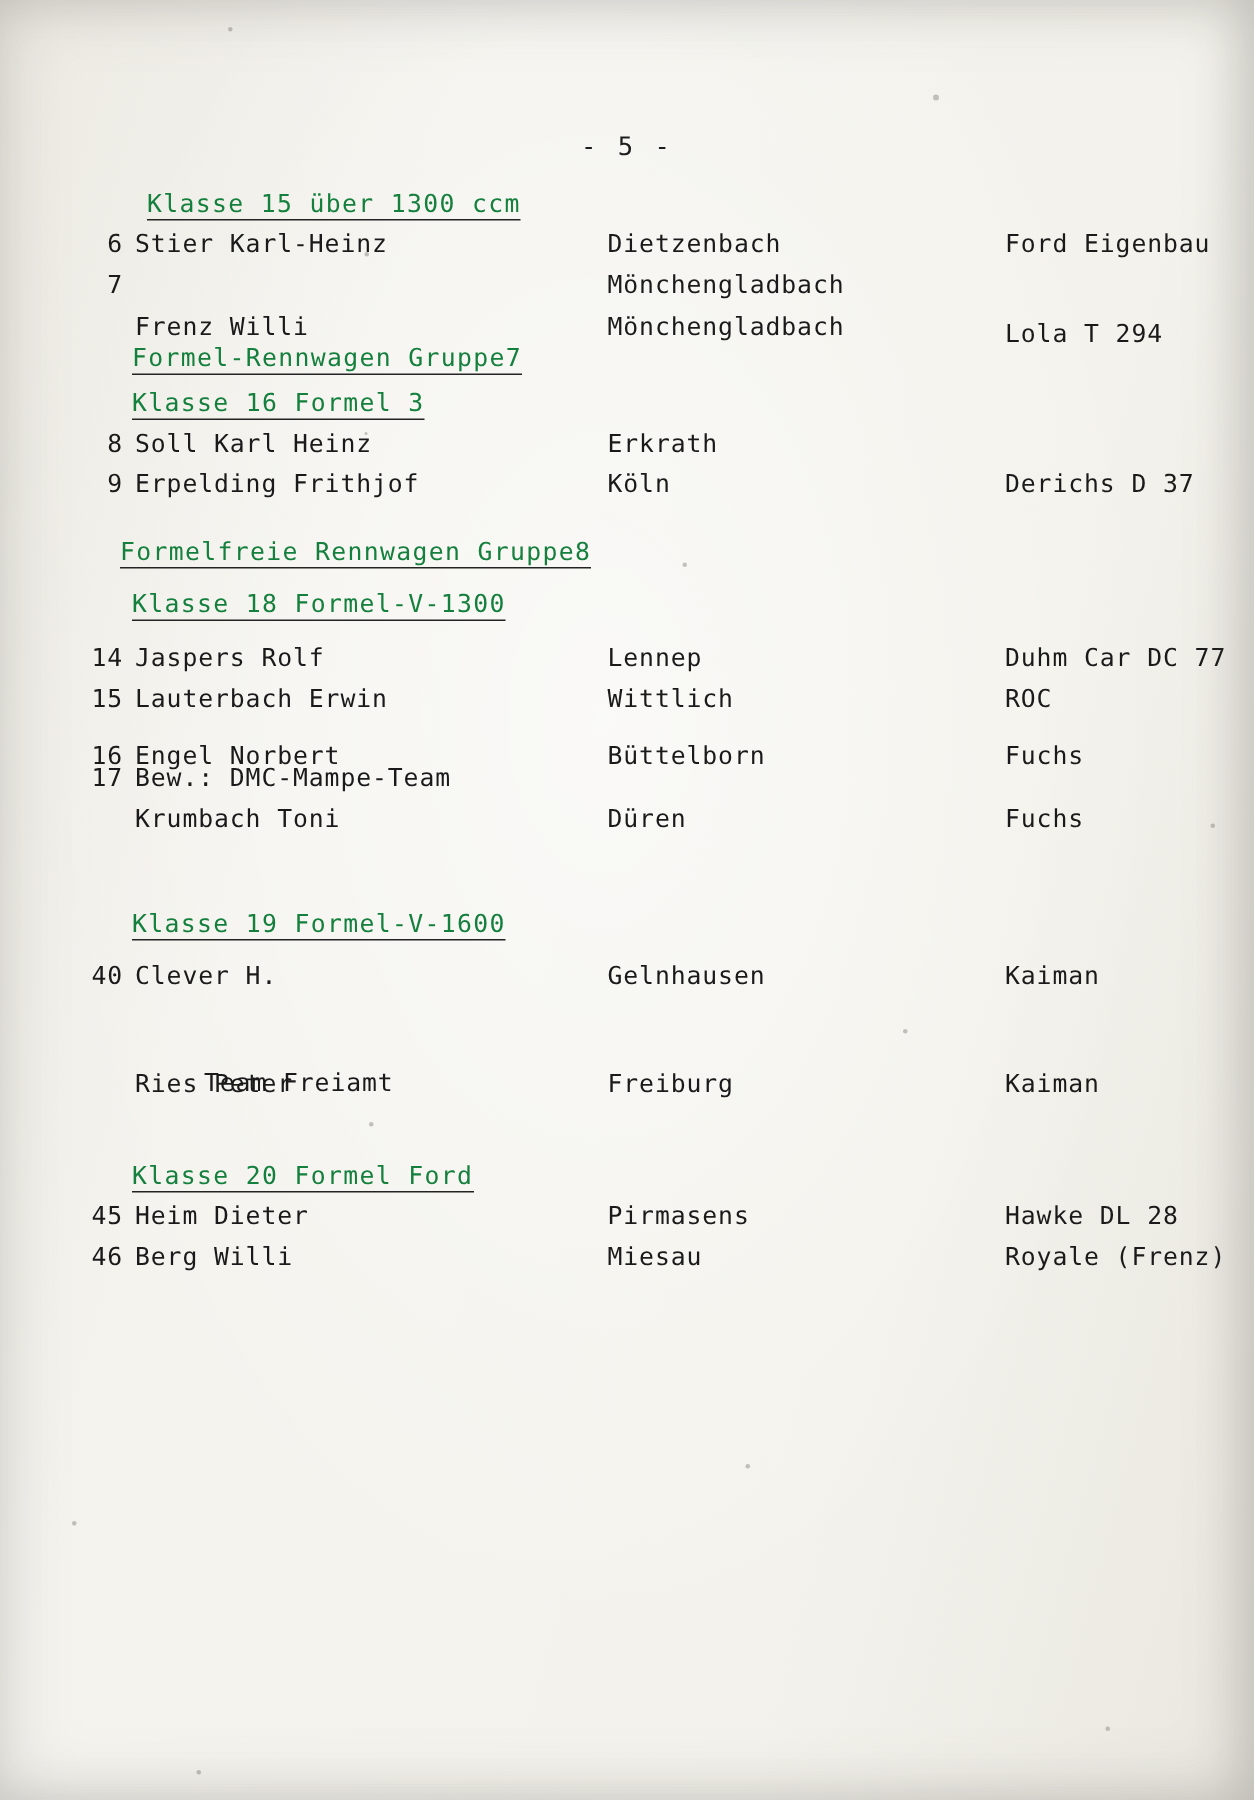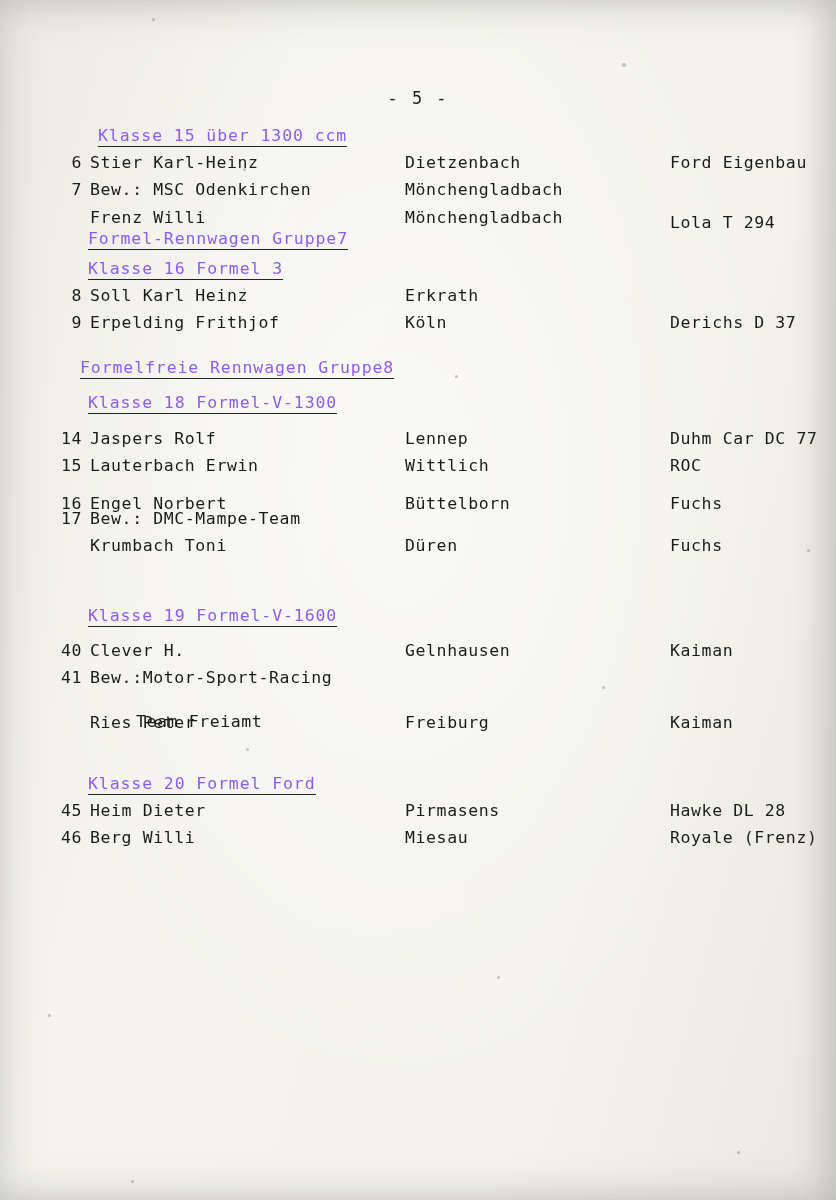--- a/index.html
+++ b/index.html
@@ -56,21 +56,21 @@
     text-align: center;
     font-size: 17px;
     letter-spacing: 2px;
     color: #1d1d1d;
   }
 
   .heading {
     position: absolute;
     font-size: 16.5px;
     letter-spacing: 0.9px;
-    color: #8b5cf6;
+    color: #15803d;
     white-space: nowrap;
     border-bottom: 1.6px solid #232323;
     padding-bottom: 1px;
   }
 
   .row {
     position: absolute;
     left: 0;
     width: 836px;
     height: 22px;
@@ -113,21 +113,20 @@
 
     <div class="heading" style="left:98px; top:126px;">Klasse 15  über 1300 ccm</div>
     <div class="row" style="top:153px;">
       <span class="c-num">6</span>
       <span class="c-name">Stier Karl-Heinz</span>
       <span class="c-city">Dietzenbach</span>
       <span class="c-car">Ford Eigenbau</span>
     </div>
     <div class="row" style="top:180px;">
       <span class="c-num">7</span>
-      <span class="c-name">Bew.: MSC Odenkirchen</span>
       <span class="c-city">Mönchengladbach</span>
       <span class="c-car"></span>
     </div>
     <div class="row" style="top:208px;">
       <span class="c-num"></span>
       <span class="c-name">Frenz Willi</span>
       <span class="c-city">Mönchengladbach</span>
     </div>
     <div class="row" style="top:213px;">
       <span class="c-car">Lola  T 294</span>
@@ -179,24 +178,20 @@
       <span class="c-city">Düren</span>
       <span class="c-car">Fuchs</span>
     </div>
 
     <div class="heading" style="left:88px; top:606px;">Klasse 19 Formel-V-1600</div>
     <div class="row" style="top:641px;padding-left:36px;">
       <span class="c-num">40</span>
       <span class="c-name">Clever H.</span>
       <span class="c-city">Gelnhausen</span>
       <span class="c-car">Kaiman</span>
-    </div>
-    <div class="row" style="top:668px;">
-      <span class="c-num">41</span>
-      <span class="c-name">Bew.:Motor-Sport-Racing</span>
     </div>
     <div class="row" style="top:686px;margin-top:26px;">
       <span class="c-indent">Team Freiamt</span>
     </div>
     <div class="row" style="top:713px;">
       <span class="c-name">Ries Peter</span>
       <span class="c-city">Freiburg</span>
       <span class="c-car">Kaiman</span>
     </div>
 

